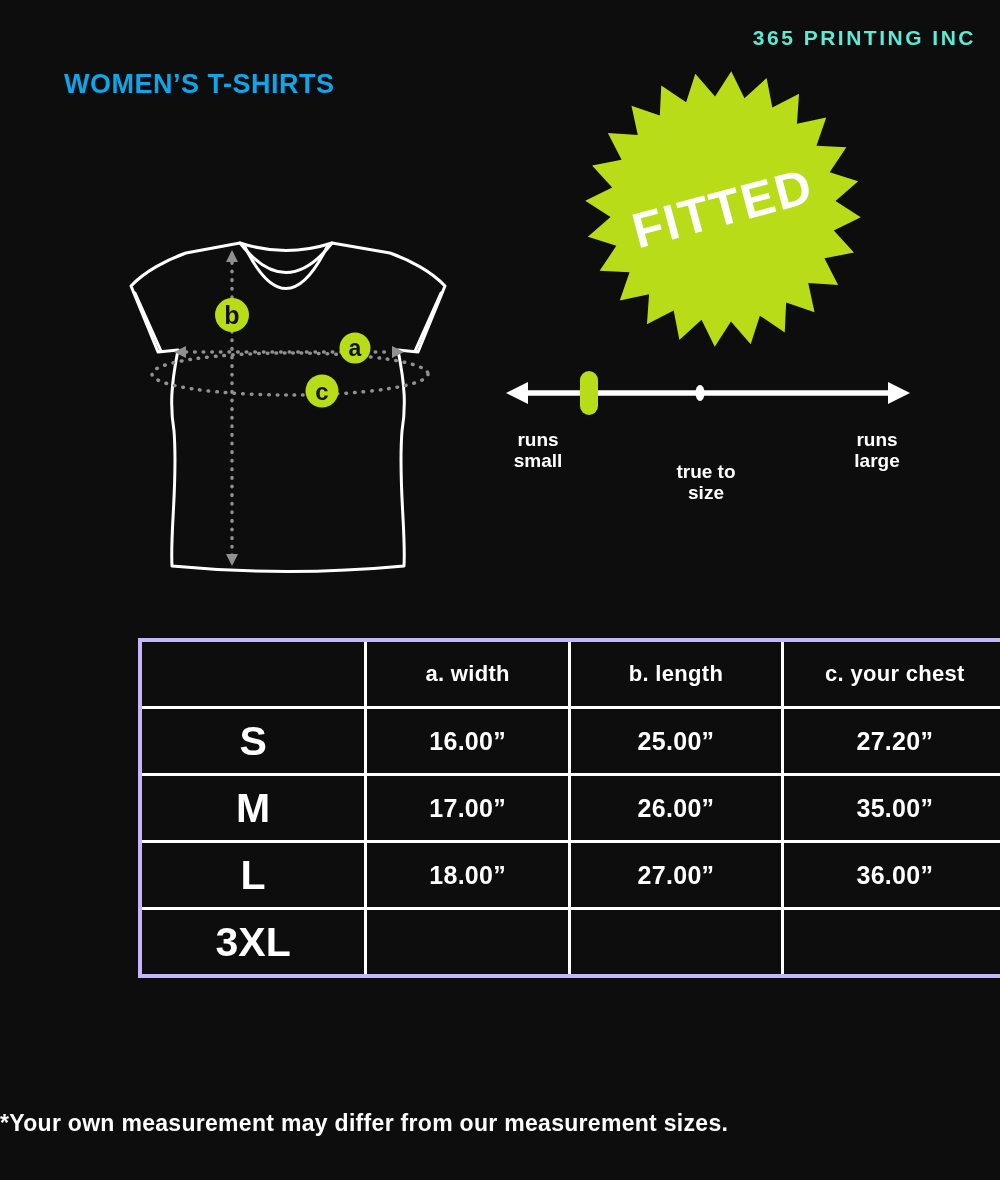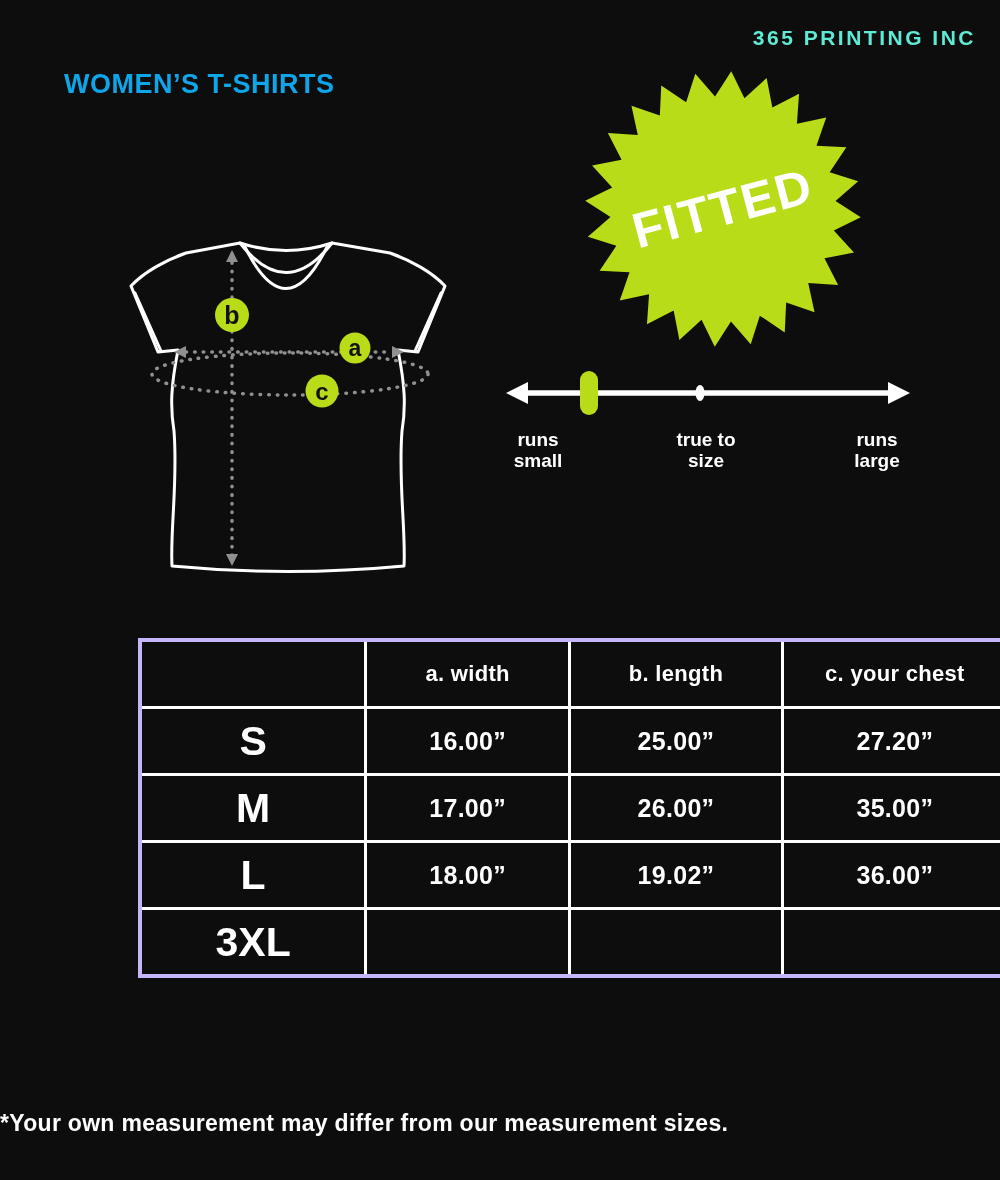--- a/index.html
+++ b/index.html
@@ -22,21 +22,21 @@
     margin-top:5px;color:#0ea5e9;white-space:nowrap;
   }
   .tshirt-svg{position:absolute;left:116px;top:226px;}
   .badge-svg{position:absolute;left:584px;top:70px;}
   .scale-svg{position:absolute;left:498px;top:364px;}
   .scale-label{
     position:absolute;top:429px;transform:translateX(-50%);
     text-align:center;font-size:19px;font-weight:700;line-height:21px;
     white-space:nowrap;
   }
-  .scale-label.l{left:538px;} .scale-label.c{left:706px;} .scale-label.r{left:877px;}
+  .scale-label.l{left:538px;} .scale-label.c{left:706px;margin-top:32px;} .scale-label.r{left:877px;}
   table.sizes{
     position:absolute;left:130px;top:638px;width:872px;
     border-collapse:collapse;table-layout:fixed;
     border:4px solid #c4b5fd;
     margin-left:8px;
   }
   table.sizes th,table.sizes td{
     border:3px solid #ffffff;text-align:center;vertical-align:middle;
     height:64px;color:#fff;padding:0;
   }
@@ -146,21 +146,21 @@
     </tr>
     <tr>
       <td class="size-cell">M</td>
       <td class="val-cell">17.00”</td>
       <td class="val-cell">26.00”</td>
       <td class="val-cell">35.00”</td>
     </tr>
     <tr>
       <td class="size-cell">L</td>
       <td class="val-cell">18.00”</td>
-      <td class="val-cell">19.02”</td>
+      <td class="val-cell">27.00”</td>
       <td class="val-cell">36.00”</td>
     </tr>
     <tr>
       <td class="size-cell">3XL</td>
       <td class="val-cell"></td>
       <td class="val-cell"></td>
       <td class="val-cell"></td>
     </tr>
   </tbody>
     </table>

